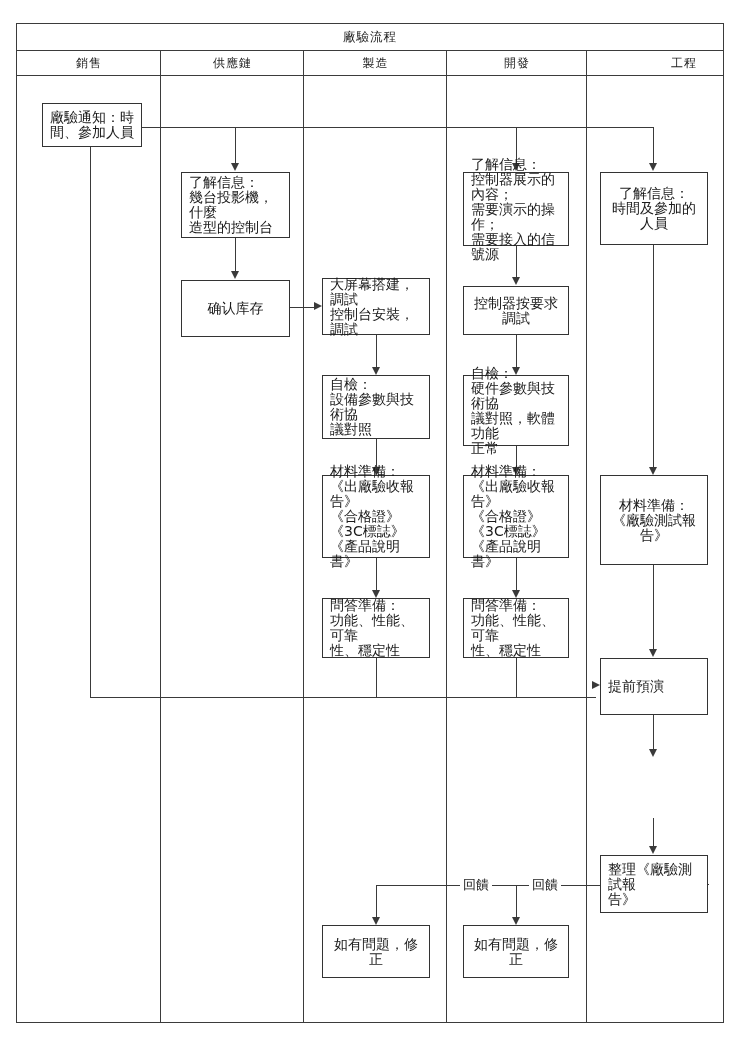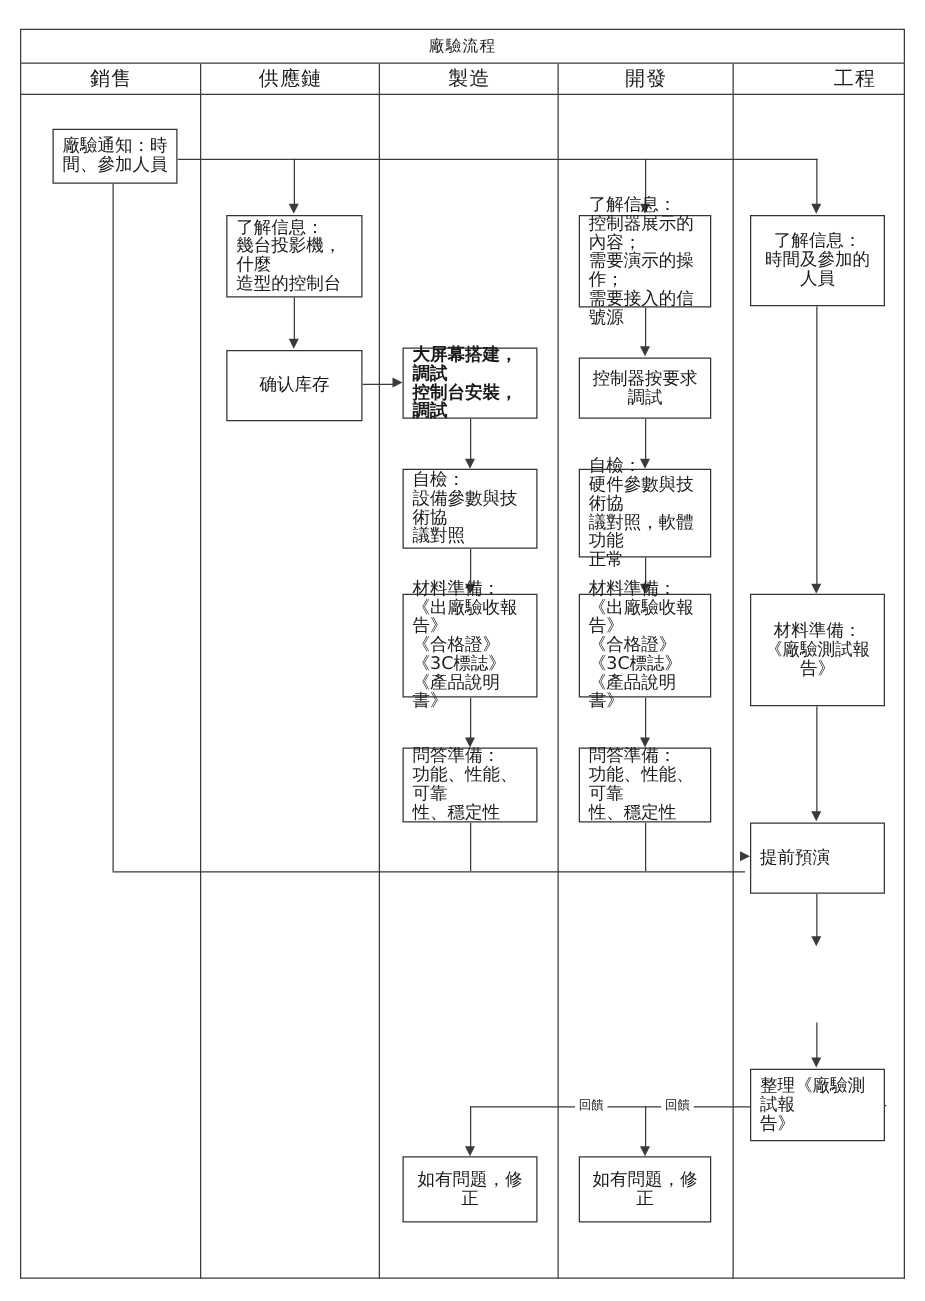--- a/index.html
+++ b/index.html
@@ -28,21 +28,21 @@
   .lane-body-band{
     position:absolute;
     left:16px;top:76px;width:708px;height:947px;
     border:1.5px solid #3b3b3b;
     border-top:none;
     box-sizing:border-box;
   }
   .lane-head{
     position:absolute;top:0;height:100%;
     display:flex;align-items:center;justify-content:center;
-    font-size:16px;color:#1c1c1c;letter-spacing:1px;
+    font-size:12px;color:#1c1c1c;letter-spacing:1px;
     box-sizing:border-box;
     text-align:center;
   }
   .lane-sep{
     position:absolute;
     top:51px;height:972px;width:0;
     border-left:1.5px solid #3b3b3b;
   }
   
   .node{
@@ -72,21 +72,21 @@
     border-right:4.5px solid transparent;
     border-top:8px solid #3a3a3a;
   }
   .arrow.right{
     border-top:4.5px solid transparent;
     border-bottom:4.5px solid transparent;
     border-left:8px solid #3a3a3a;
   }
   .edge-label{
     position:absolute;
-    font-size:10px;color:#1a1a1a;
+    font-size:13px;color:#1a1a1a;
     background:#ffffff;
     padding:0 3px;
     z-index:5;
     line-height:12px;
   }
   .watermark{
     position:absolute;
     right:22px;bottom:24px;
     font-family:"DejaVu Serif","Liberation Serif",serif;
     font-size:27px;
@@ -178,21 +178,21 @@
   <div class="edge-label" style="left:529px;top:879px;">回饋</div>
 
   <div class="node left" style="left:42px;top:103px;width:100px;height:44px;">廠驗通知：時
 間、參加人員</div>
 
   <div class="node left" style="left:181px;top:172px;width:109px;height:66px;">了解信息：
 幾台投影機，什麼
 造型的控制台</div>
   <div class="node center" style="left:181px;top:280px;width:109px;height:57px;">确认库存</div>
 
-  <div class="node left" style="left:322px;top:278px;width:108px;height:57px;font-weight:bold;">大屏幕搭建，調試
+  <div class="node left" style="left:322px;top:278px;width:108px;height:57px;">大屏幕搭建，調試
 控制台安裝，調試</div>
   <div class="node left" style="left:322px;top:375px;width:108px;height:64px;">自檢：
 設備參數與技術協
 議對照</div>
   <div class="node left" style="left:322px;top:475px;width:108px;height:83px;">材料準備：
 《出廠驗收報告》
 《合格證》
 《3C標誌》
 《產品說明書》</div>
   <div class="node left" style="left:322px;top:598px;width:108px;height:60px;">問答準備：

